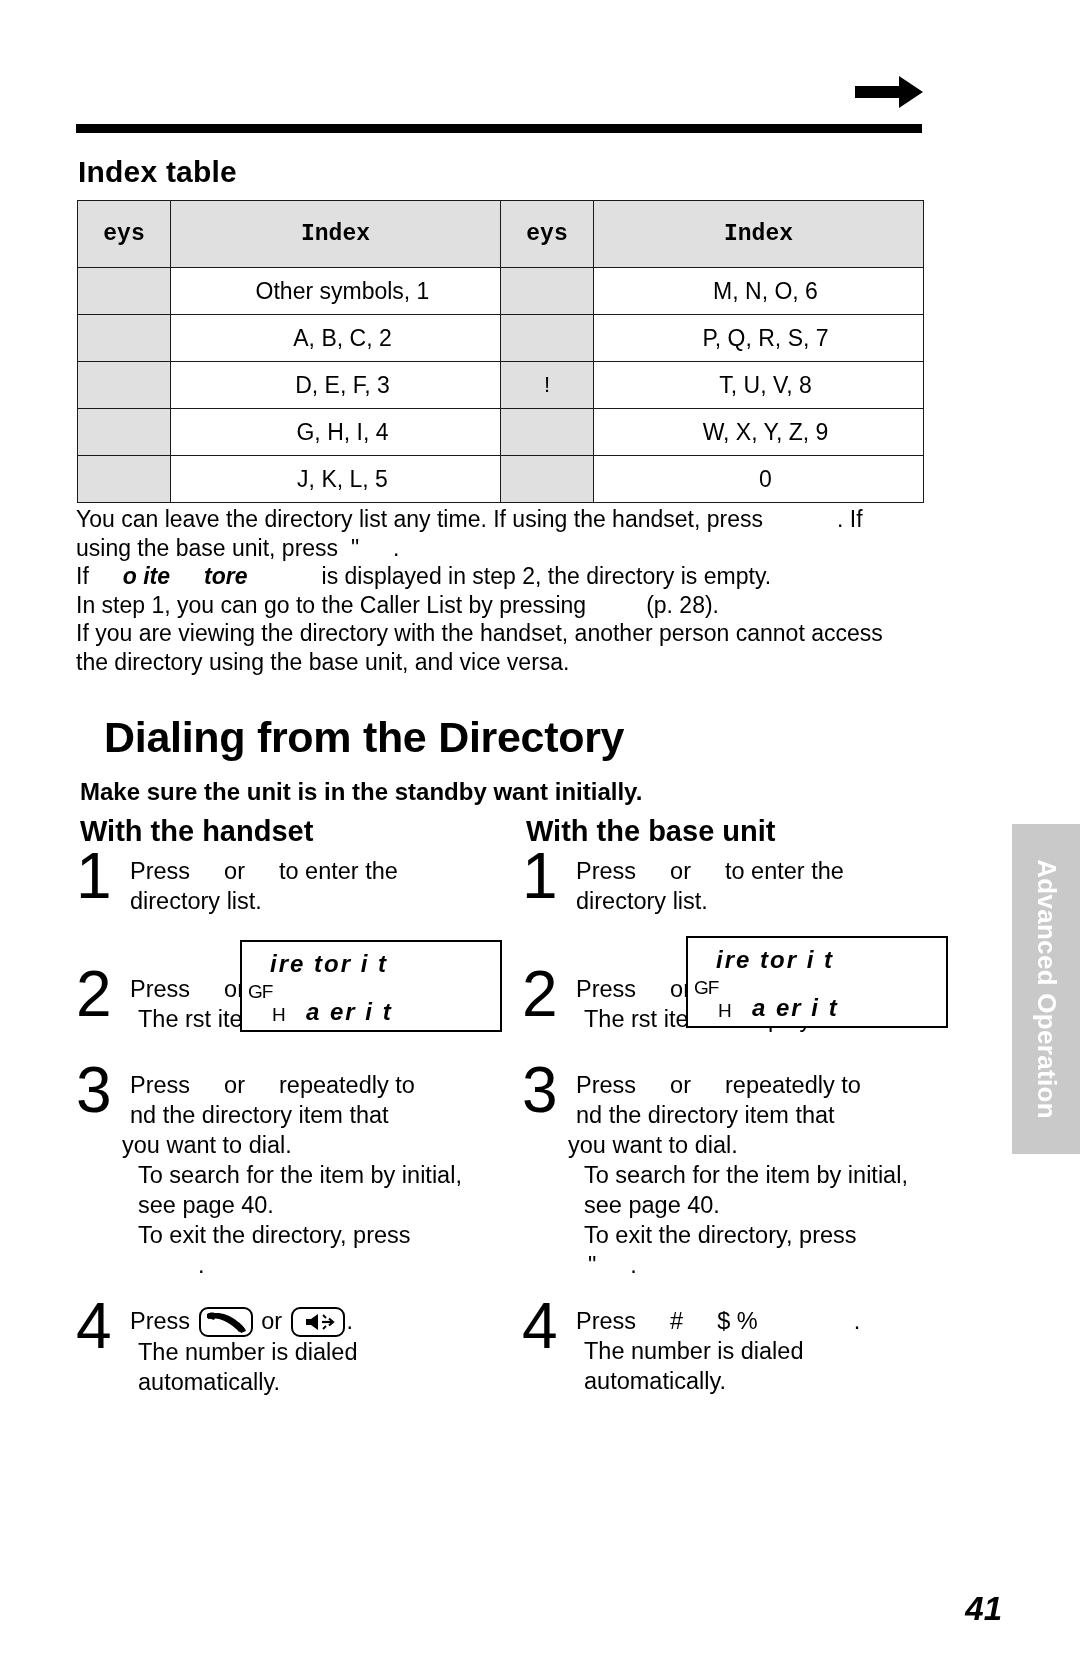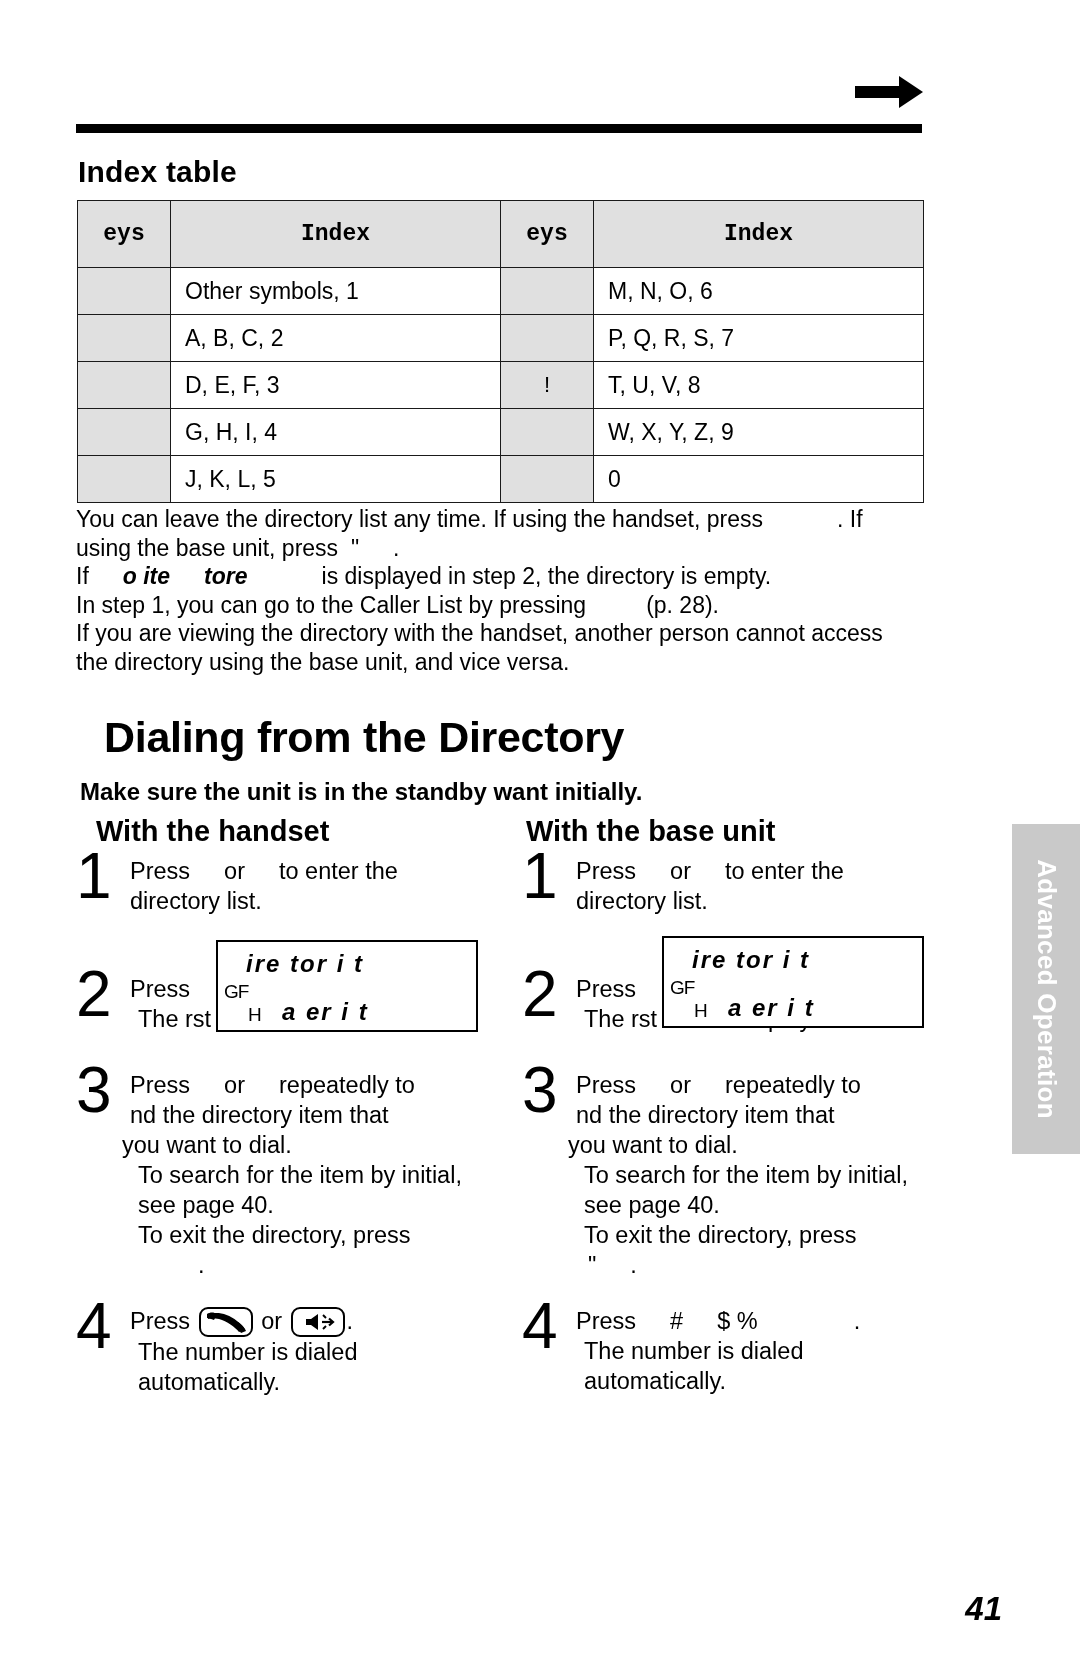--- a/index.html
+++ b/index.html
@@ -58,21 +58,21 @@
     width: 846px;
     border-collapse: collapse;
     table-layout: fixed;
   }
   .tbl td, .tbl th {
     border: 1.5px solid #1a1a1a;
     height: 46px;
     font-size: 23px;
     font-weight: normal;
     padding: 0 0 0 14px;
-    text-align: left;
+    text-align: center;
     vertical-align: middle;
     background: #ffffff;
   }
   .tbl th {
     background: #e0e0e0;
     font-weight: bold;
     text-align: center;
     padding: 11px;
     height: 44px;
     font-family: Liberation Mono, monospace;
@@ -121,21 +121,21 @@
     font-weight: bold;
   }
 
   
   .colhead {
     position: absolute;
     font-size: 29px;
     font-weight: bold;
     top: 815px;
   }
-  .colhead.left  { left: 96px; }
+  .colhead.left  { left: 80px; }
   .colhead.right { left: 526px; }
 
   .col { position: absolute; top: 856px; width: 420px; }
   .col.left  { left: 76px; }
   .col.right { left: 522px; }
 
   .step { position: relative; min-height: 10px; }
   .step .num {
     position: absolute;
     left: 0;
@@ -155,20 +155,21 @@
     margin-left: 8px;
   }
 
   
   .lcd {
     position: absolute;
     border: 2px solid #000;
     height: 92px;
     box-sizing: border-box;
     background: #fff;
+    margin-left: 24px;
   }
   .lcd.left  { left: 216px; top: 940px; width: 262px; }
   .lcd.right { left: 662px; top: 936px; width: 262px; }
   .lcd .l1 {
     position: absolute;
     left: 28px; top: 8px;
     font-size: 24px;
     font-weight: bold;
     font-style: italic;
     letter-spacing: 2px;

